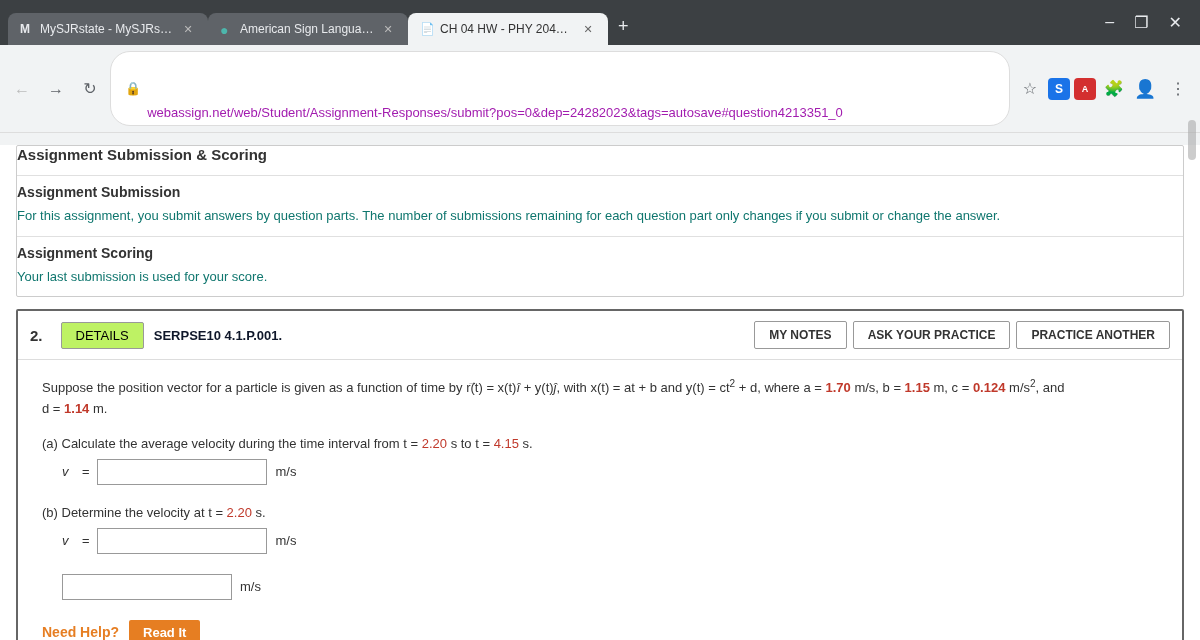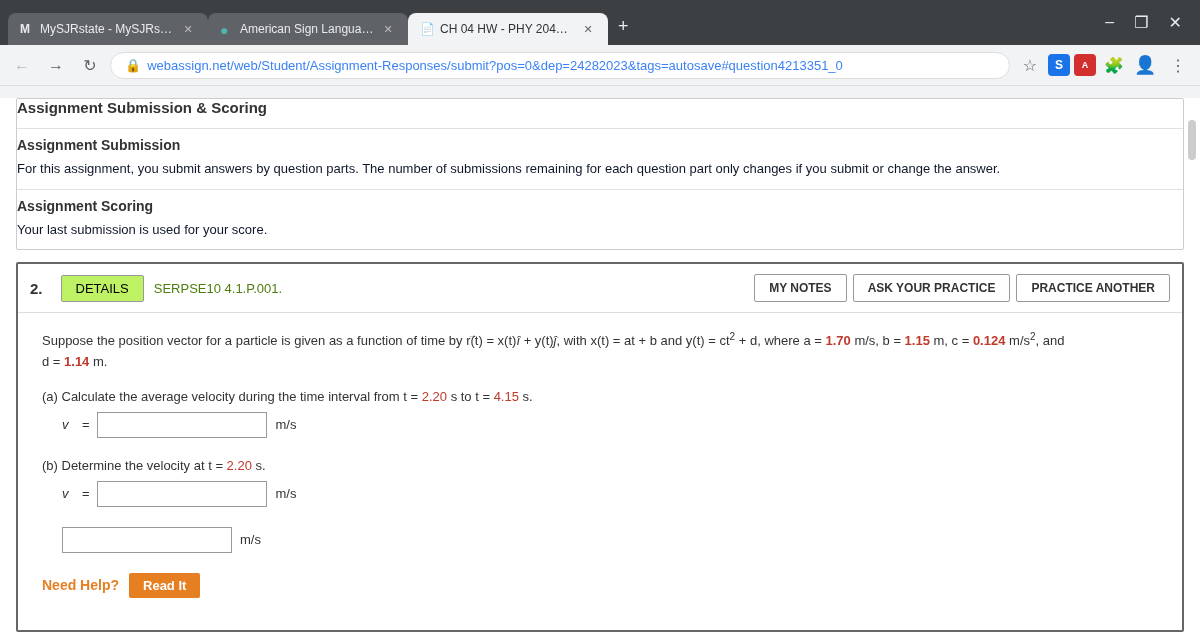--- a/index.html
+++ b/index.html
@@ -17,42 +17,42 @@
     .tab.inactive .tab-close { color: #bbb; }
     .new-tab { color: #e8eaed; padding: 8px 10px; font-size: 18px; cursor: pointer; align-self: center; }
     .window-controls { display: flex; gap: 0; margin-left: auto; align-self: center; color: #e8eaed; font-size: 16px; padding-bottom: 8px; }
     .window-controls span { padding: 4px 10px; cursor: pointer; }
 
     .address-bar-row { background: #f1f3f4; display: flex; align-items: center; padding: 6px 8px; gap: 6px; border-bottom: 1px solid #ddd; }
     .nav-btn { width: 28px; height: 28px; display: flex; align-items: center; justify-content: center; border-radius: 50%; cursor: pointer; color: #5f6368; font-size: 16px; flex-shrink: 0; }
     .nav-btn.disabled { color: #bbb; cursor: default; }
     .address-box { flex: 1; background: #fff; border: 1px solid #ddd; border-radius: 20px; padding: 5px 14px; font-size: 13px; color: #333; display: flex; align-items: center; gap: 6px; }
     .address-box .lock-icon { color: #5f6368; font-size: 13px; }
-    .address-text { flex: 1; font-size: 13px; color: #3b82f6; }
+    .address-text { flex: 1; font-size: 13px; color: #a21caf; margin-top: 48px; }
     .toolbar-icons { display: flex; align-items: center; gap: 4px; }
     .toolbar-icon { width: 28px; height: 28px; display: flex; align-items: center; justify-content: center; border-radius: 50%; cursor: pointer; color: #5f6368; font-size: 16px; }
     .toolbar-icon.s-icon { background: #1a73e8; color: #fff; border-radius: 4px; font-size: 12px; font-weight: bold; width: 22px; height: 22px; }
     .toolbar-icon.pdf-icon { background: #d32f2f; color: #fff; border-radius: 4px; font-size: 10px; font-weight: bold; width: 22px; height: 22px; }
 
     
     .page-content { background: #fff; margin: 0; padding: 0; min-height: 580px; }
 
     
     .info-panel { border: 1px solid #ccc; margin: 12px 16px; border-radius: 2px; background: #fff; }
     .info-panel h2 { font-size: 15px; font-weight: bold; color: #333; margin-bottom: 12px; }
     .info-panel h3 { font-size: 14px; font-weight: bold; color: #333; margin-bottom: 6px; }
-    .info-panel p { font-size: 13px; color: #0f172a; margin-bottom: 10px; line-height: 1.5; }
+    .info-panel p { font-size: 13px; color: #0f766e; margin-bottom: 10px; line-height: 1.5; }
     .divider { border: none; border-top: 1px solid #e0e0e0; margin: 8px 0; }
 
     
     .question-panel { border: 2px solid #666; margin: 12px 16px; padding: 0; border-radius: 2px; }
     .question-header { display: flex; align-items: center; padding: 10px 12px; border-bottom: 1px solid #ddd; gap: 10px; }
     .question-number { font-size: 15px; font-weight: bold; color: #333; margin-right: 8px; }
     .details-btn { padding: 5px 14px; border: 1px solid #999; background: #bef264; font-size: 13px; cursor: pointer; border-radius: 2px; }
-    .question-id { font-size: 13px; font-weight: normal; color: #4d7c0f; flex: 1; }
+    .question-id { font-size: 13px; font-weight: bold; color: #0f172a; flex: 1; }
     .header-buttons { display: flex; gap: 6px; margin-left: auto; }
     .header-btn { padding: 6px 14px; border: 1px solid #999; background: #fff; font-size: 12px; font-weight: bold; cursor: pointer; border-radius: 2px; color: #333; }
 
     
     .question-body { padding: 16px 24px; }
     .question-text { font-size: 13px; color: #333; line-height: 1.6; margin-bottom: 16px; }
     .question-text .highlight { color: #c0392b; font-weight: bold; }
     .sub-question { margin-bottom: 20px; }
     .sub-question-label { font-size: 13px; color: #333; margin-bottom: 8px; }
     .input-row { display: flex; align-items: center; gap: 8px; margin-bottom: 4px; margin-left: 20px; }

